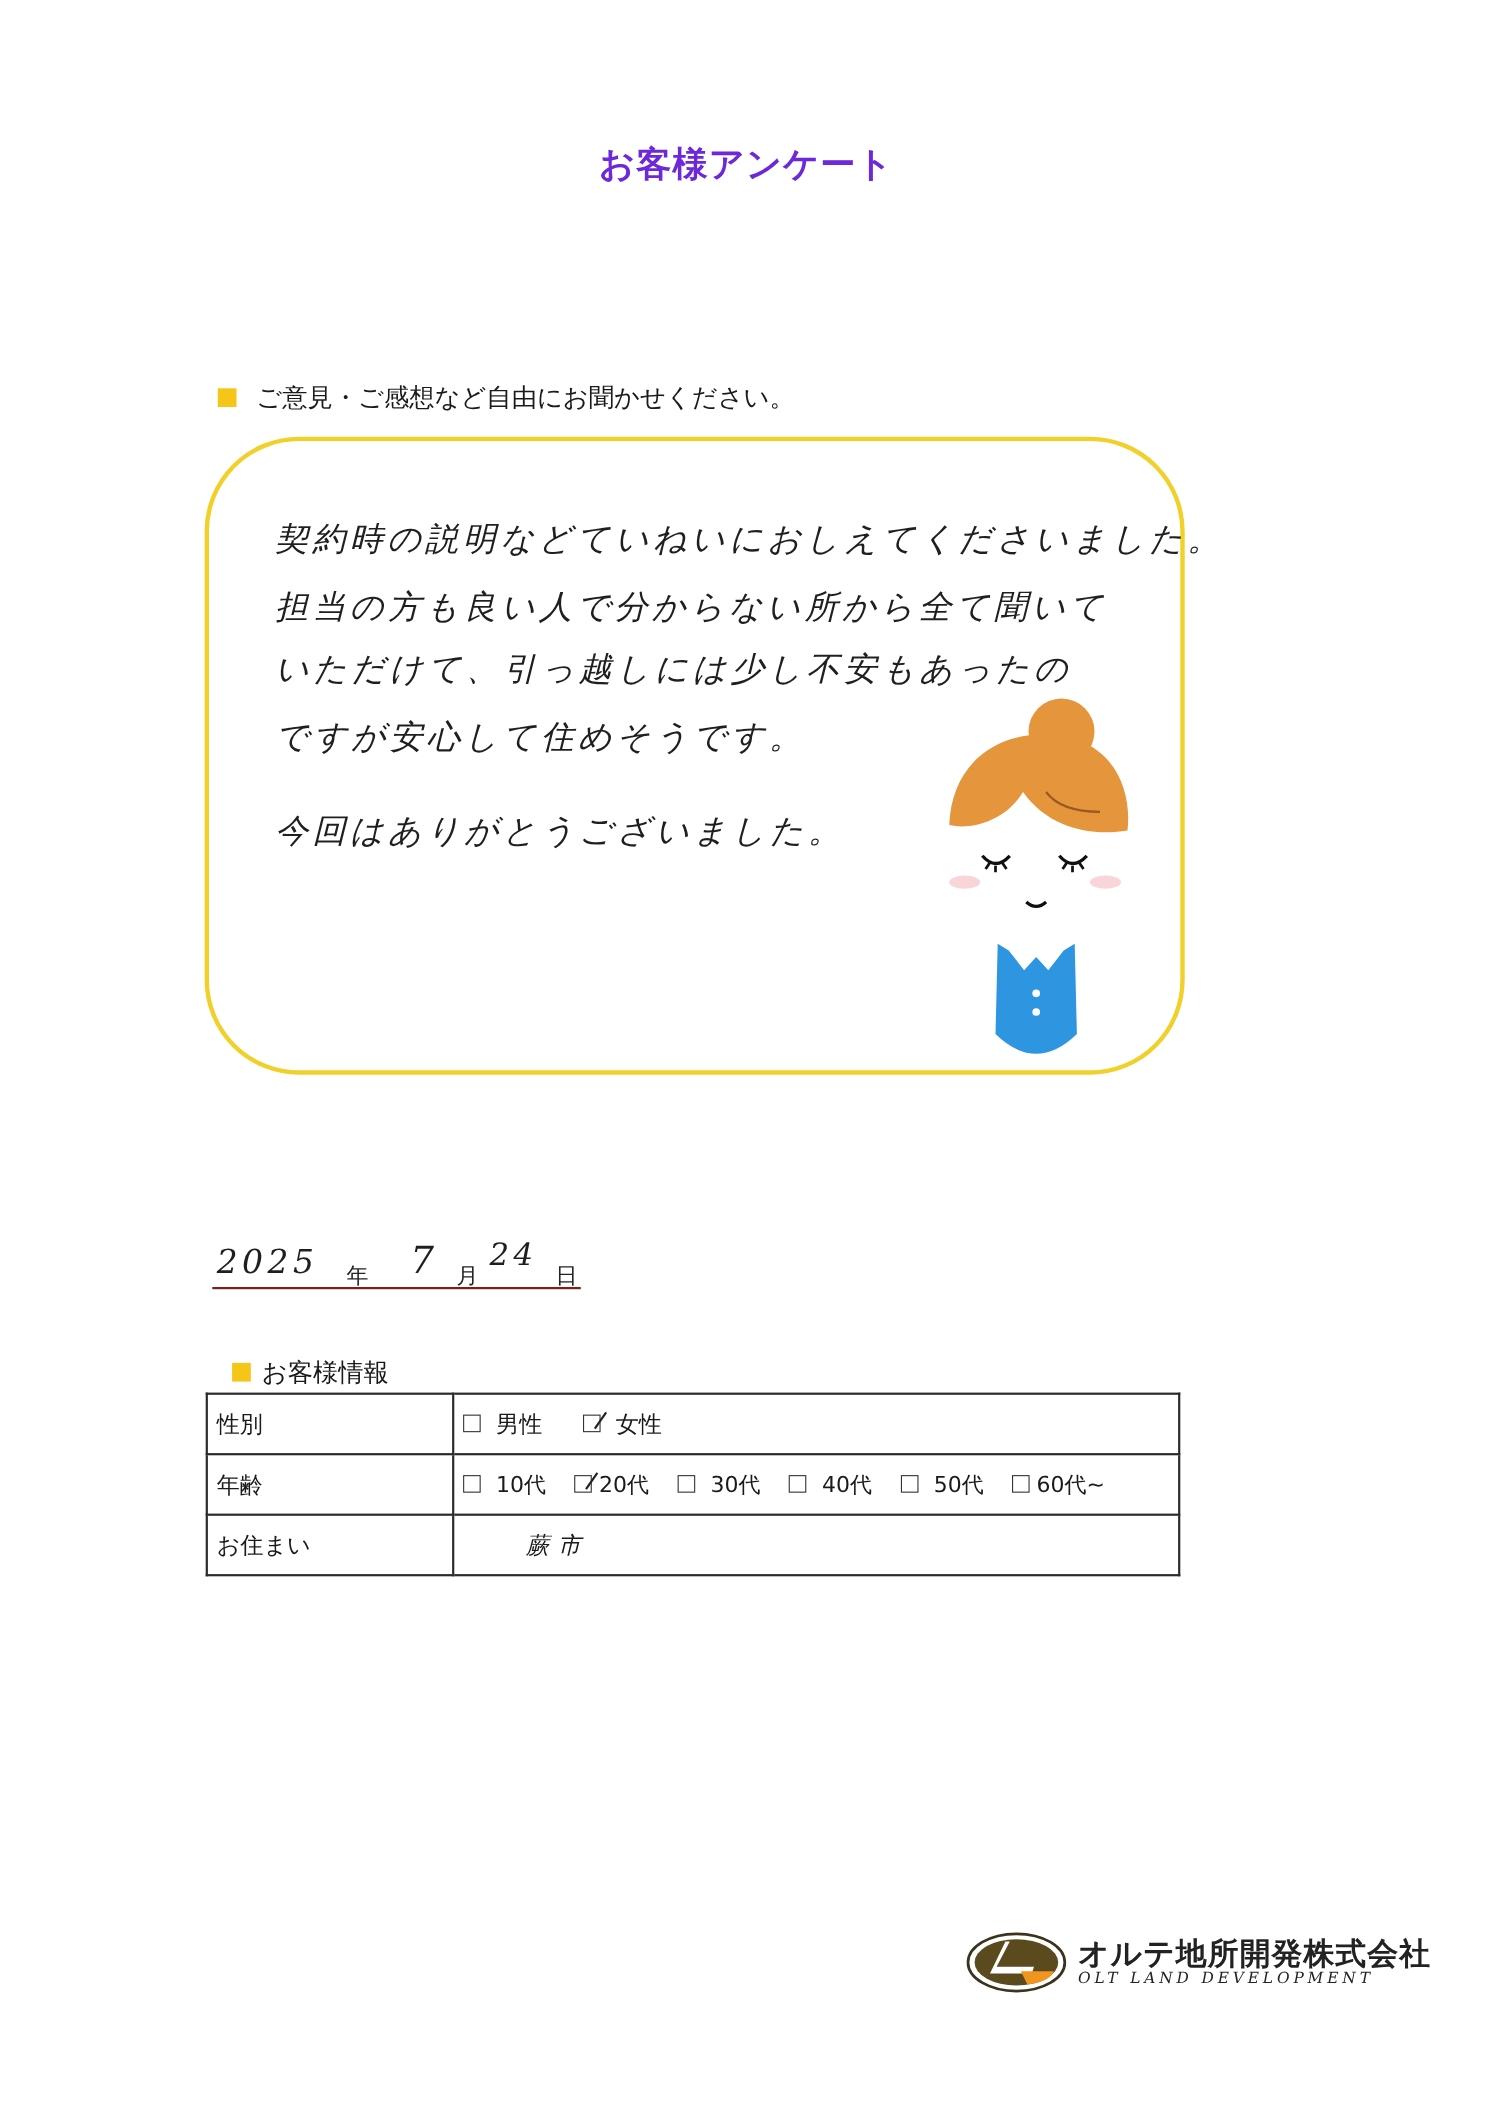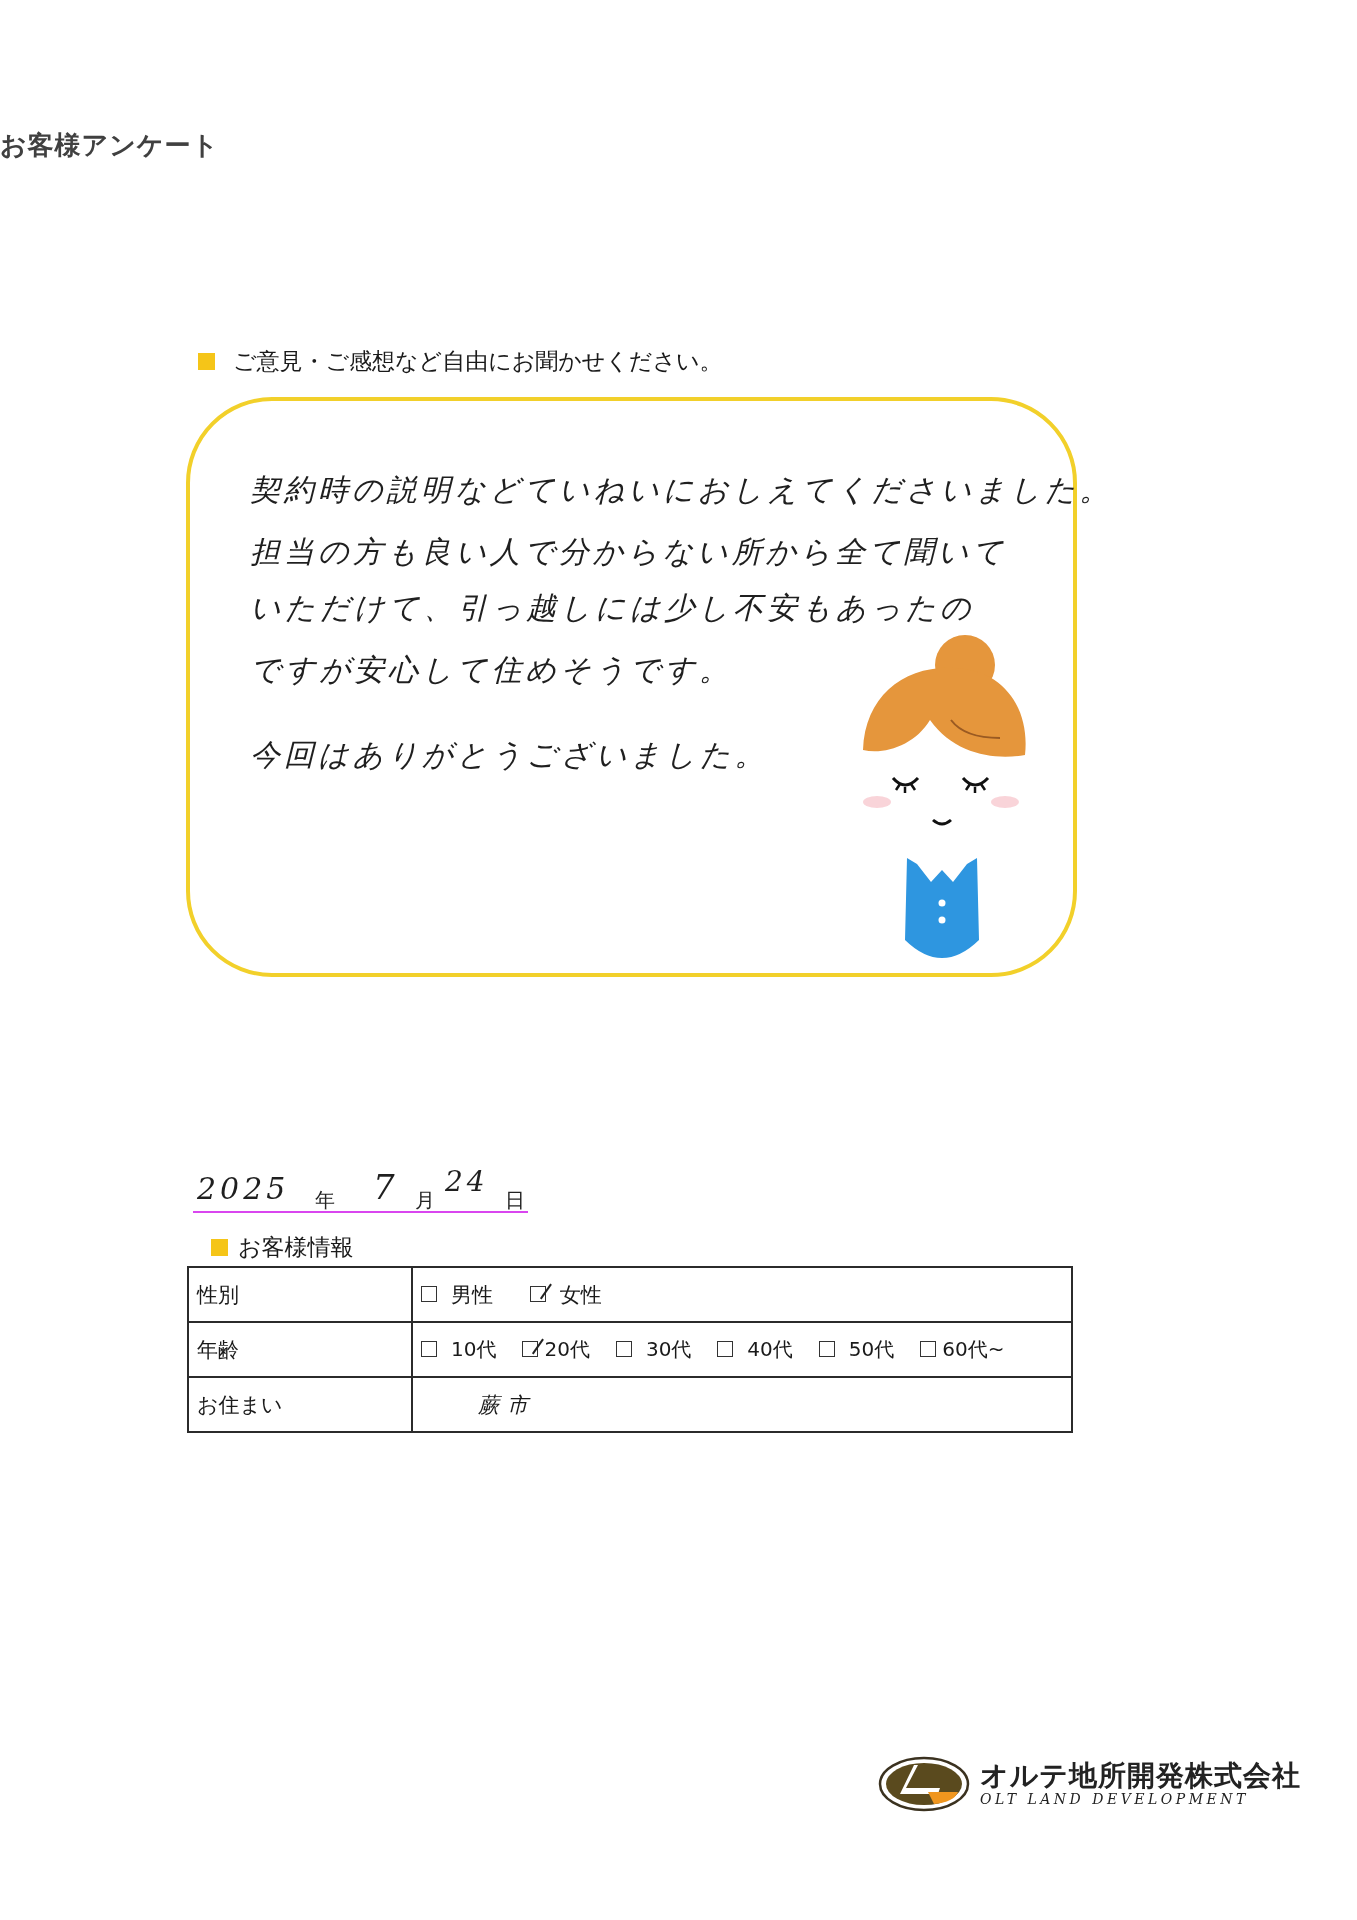--- a/index.html
+++ b/index.html
@@ -2,40 +2,40 @@
 <html><head>
 <meta charset="utf-8">
 <style>
   html, body { margin: 0; padding: 0; background: #ffffff; }
   body {
     width: 1357px; height: 1920px; position: relative; overflow: hidden;
     font-family: "DejaVu Sans", "Liberation Sans", sans-serif; color: #1a1a1a;
   }
   .abs { position: absolute; }
   .title {
-    left: 0; width: 1357px; top: 128px; 
-    font-size: 26px; font-weight: bold; letter-spacing: 1px; color: #404040;
+    left: 0; width: 1357px; top: 128px; text-align: center;
+    font-size: 32px; font-weight: bold; letter-spacing: 1px; color: #6d28d9;
     padding-left: 0; box-sizing: border-box;
   }
   .intro { left: 193px; top: 232px; font-size: 22px; line-height: 39px; color: #1a1a1a; }
   .section-heading { font-size: 23px; color: #1a1a1a; display: flex; align-items: center; }
   .section-heading .bullet {
     display: inline-block; width: 17px; height: 17px; background: #f5c518; margin-right: 18px;
   }
   .comment-box {
     left: 186px; top: 397px; width: 891px; height: 580px;
     border: 4px solid #f2d02a; border-radius: 86px; box-sizing: border-box;
   }
   .handwriting {
     font-family: "DejaVu Serif", "Liberation Serif", serif; font-style: italic;
     color: #1f1f1f; font-size: 30px; letter-spacing: 4px; white-space: nowrap;
   }
   .hw-line { position: absolute; left: 250px; }
   
-  .date-row { left: 193px; top: 1130px; width: 335px; height: 40px; border-bottom: 2px solid #d946ef; margin-top: 41px; }
+  .date-row { left: 193px; top: 1130px; width: 335px; height: 40px; border-bottom: 2px solid #7f1d1d; }
   .date-row span { position: absolute; }
   .date-year { left: 4px; top: 0px; font-size: 30px; }
   .date-unit { font-size: 20px; top: 16px; font-style: normal; font-family: "DejaVu Sans", sans-serif; color: #222; }
   
   .info-table {
     left: 187px; top: 1266px; width: 886px; border-collapse: collapse; table-layout: fixed;
   }
   .info-table td {
     border: 2px solid #2b2b2b; height: 53px; padding: 0 8px; font-size: 21px; color: #1a1a1a;
     vertical-align: middle;

